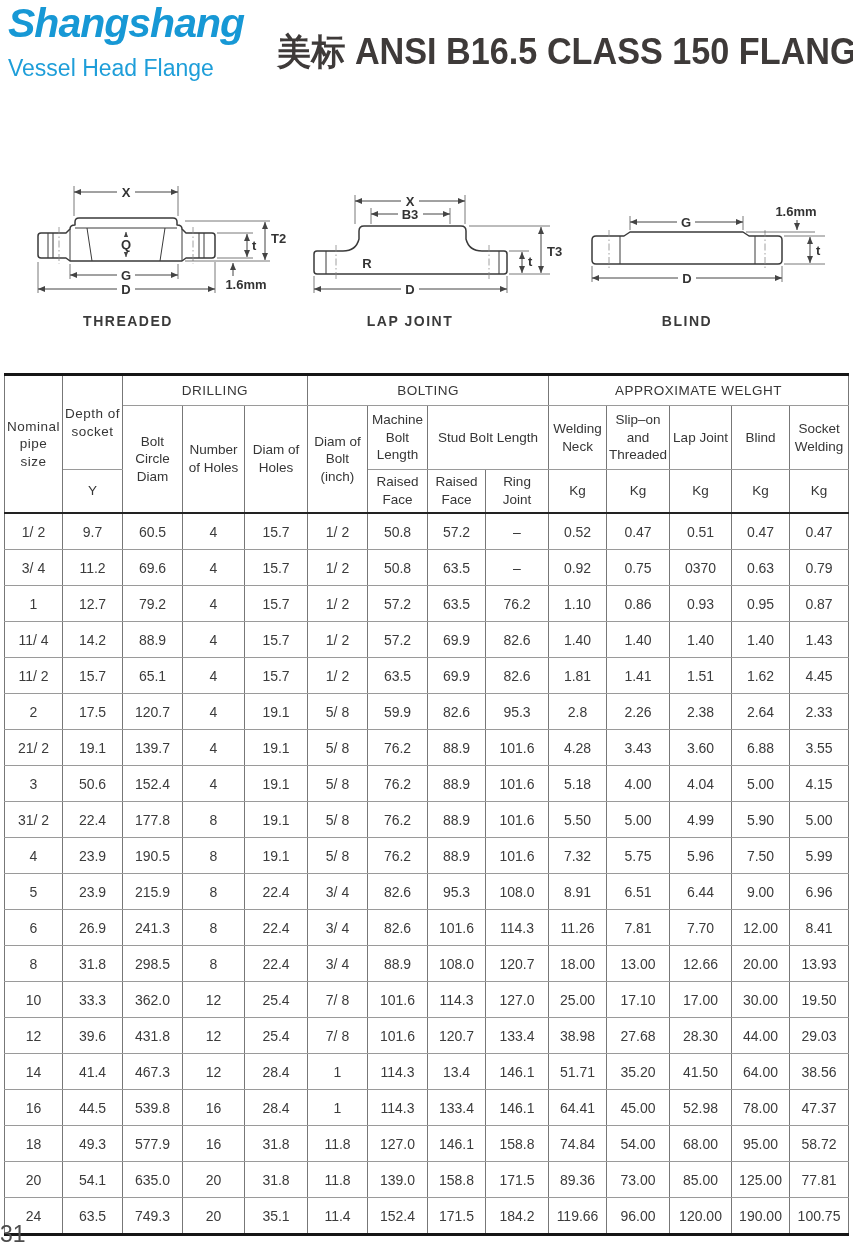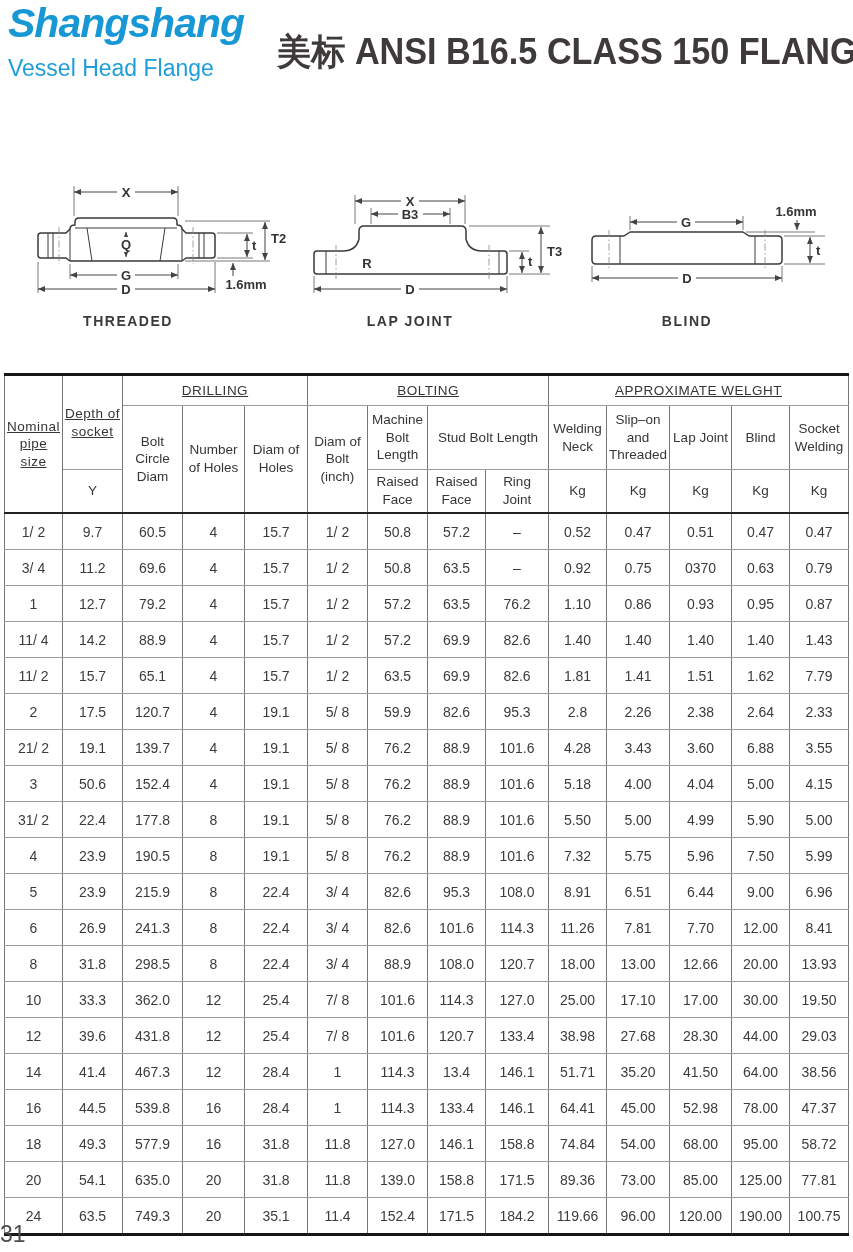--- a/index.html
+++ b/index.html
@@ -42,21 +42,21 @@
     border-top:3px solid #161616; border-bottom:3px solid #161616;
     border-left:1px solid #6b6b6b; border-right:1px solid #6b6b6b;
   }
   #spec-table thead { border-bottom:2px solid #222; }
   #spec-table th, #spec-table td {
     border:1px solid #777; border-top-color:#9a9a9a; border-bottom-color:#9a9a9a;
     text-align:center; vertical-align:middle; padding:0 1px;
     font-weight:normal; color:#3b3b3b; background:#fff;
   }
   #spec-table th { font-size:13.5px; line-height:1.3; color:#363636; }
-  tr.h1 th { height:29px; font-size:15px; letter-spacing:.5px;text-decoration:underline; }
+  tr.h1 th { height:29px; font-size:15px; letter-spacing:.5px; }
   tr.h2 th { height:63px; }
   tr.h3 th { height:42px; }
   th.small { font-size:11.5px; line-height:1.25; }
   #spec-table td { height:35px; font-size:14px; }
   col.c0{width:58px}  col.c1{width:60px}  col.c2{width:60px}  col.c3{width:62px}
   col.c4{width:63px}  col.c5{width:60px}  col.c6{width:60px}  col.c7{width:58px}
   col.c8{width:63px}  col.c9{width:58px}  col.c10{width:63px} col.c11{width:62px}
   col.c12{width:58px} col.c13{width:59px}
   
   #page-number { position:absolute; left:0; top:1221px; font-size:23px; color:#4c4c4c; }
@@ -313,21 +313,21 @@
           <td>4</td>
           <td>15.7</td>
           <td>1/ 2</td>
           <td>63.5</td>
           <td>69.9</td>
           <td>82.6</td>
           <td>1.81</td>
           <td>1.41</td>
           <td>1.51</td>
           <td>1.62</td>
-          <td>7.79</td>
+          <td>4.45</td>
         </tr>
         <tr>
           <td>2</td>
           <td>17.5</td>
           <td>120.7</td>
           <td>4</td>
           <td>19.1</td>
           <td>5/ 8</td>
           <td>59.9</td>
           <td>82.6</td>

